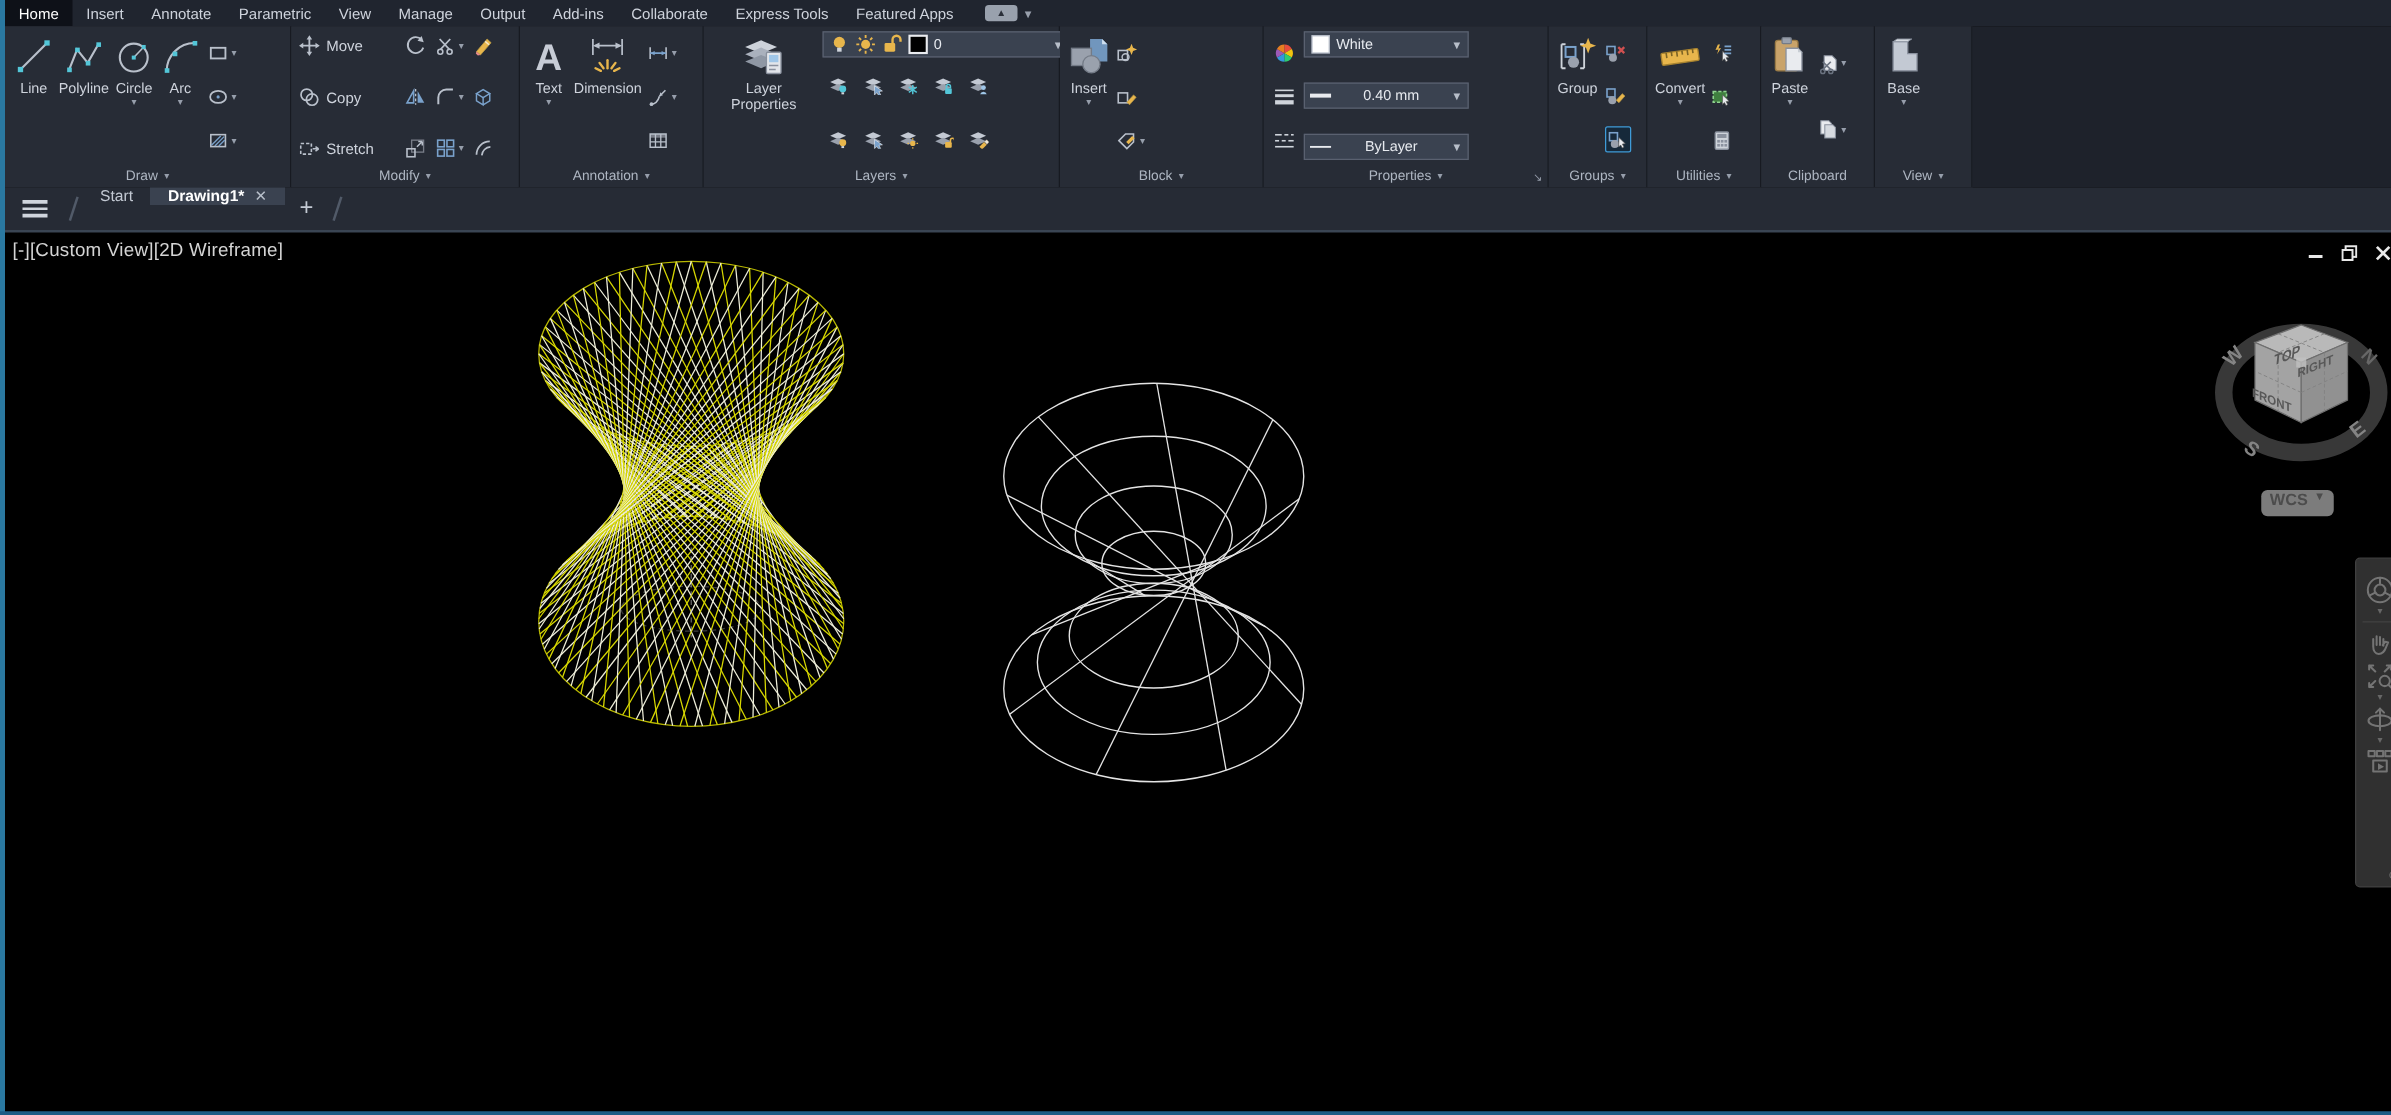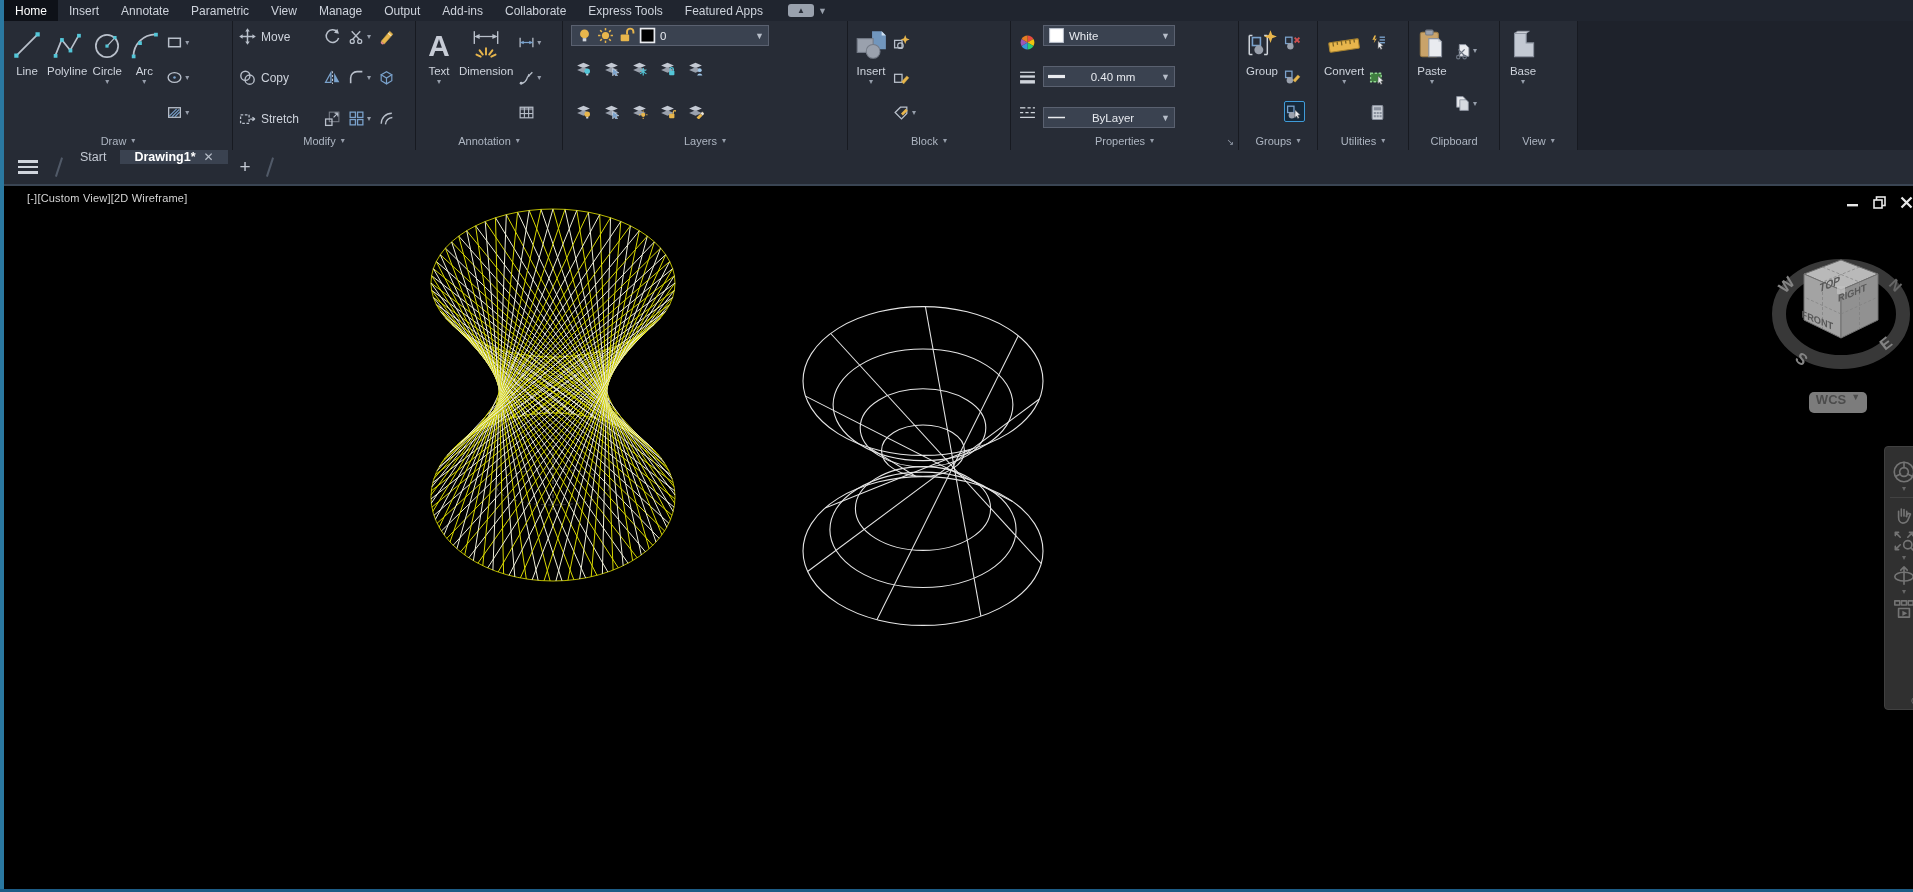--- a/index.html
+++ b/index.html
@@ -53,21 +53,21 @@
   .slash{width:14px;position:relative;}
   .slash::after{content:"";position:absolute;left:6px;top:7px;bottom:7px;width:1.5px;
                 background:#515a68;transform:rotate(18deg);}
   .ftab{display:flex;align-items:center;padding:0 14px;gap:8px;}
   .ftab.active{background:#3a4250;color:#fff;font-weight:bold;}
   .ftab .closex{font-weight:normal;color:#b9c0cb;font-size:12px;}
   .newtab{display:flex;align-items:center;padding:0 12px;font-size:19px;color:#c3c9d3;}
   
   .canvas{position:absolute;top:184px;left:4px;right:0;bottom:0;background:#000;
           border-top:2px solid #3a4553;}
-  .vplabel{position:absolute;left:23px;top:6px;font-size:11px;color:#d4d4d4;letter-spacing:.2px;}
+  .vplabel{position:absolute;left:6px;top:6px;font-size:15px;color:#d4d4d4;letter-spacing:.2px;}
   .winctl{position:absolute;right:16px;top:10px;display:flex;gap:14px;align-items:center;}
   .winctl svg{display:block;}
   #geometry{position:absolute;left:-4px;top:-186px;pointer-events:none;}
   .viewcube{position:absolute;right:10px;top:52px;width:155px;height:150px;}
   .wcsbtn{position:absolute;right:62px;top:206px;width:58px;height:21px;background:#9c9c9c;
           opacity:.8;border-radius:5px;display:flex;align-items:flex-start;justify-content:center;
           gap:5px;font-size:13px;font-weight:bold;color:#5f5f5f;}
   .wcsbtn .arrow{font-size:9px;}
   .navbar{position:absolute;right:5px;top:260px;width:38px;height:258px;background:#343434;
           opacity:.93;border-radius:4px;border:1px solid #454545;display:flex;
@@ -346,20 +346,36 @@
             </div>
           </div>
         </div>
         <div class="panel-label">
       <span>Annotation</span>
           <span class="flyarrow">▾</span>
         </div>
       </div>
       <div class="panel" id="p-layers">
         <div class="panel-body">
+          <div class="bigbtn" style="width:84px;">
+    <span class="bicon">
+              <svg width="34" height="34" viewBox="0 0 32 32" style="display:block">
+                <g>
+                  <path d="M2 9 L14 4 L26 9 L14 14Z" fill="#cdd2da"></path>
+                  <path d="M2 14.5 L14 9.5 L26 14.5 L14 19.5Z" fill="#aab1bd"></path>
+                  <path d="M2 20 L14 15 L26 20 L14 25Z" fill="#8f97a4"></path>
+                  <rect x="18" y="13" width="11" height="16" rx="1" fill="#e2e5ea" stroke="#8a919e"></rect>
+                  <rect x="20" y="15" width="7" height="5.5" fill="#9fc6e8"></rect>
+                  <line x1="20" y1="23" x2="27" y2="23" stroke="#8a919e" stroke-width="1.2"></line>
+                  <line x1="20" y1="26" x2="25" y2="26" stroke="#8a919e" stroke-width="1.2"></line>
+                </g>
+              </svg>
+            </span>
+    <span class="blabel">Layer Properties</span>
+          </div>
       <div class="lay-right">
         <div class="combo" style="width:188px">
           <svg width="17" height="17" viewBox="0 0 16 16" style="display:block">
                 <circle cx="8" cy="6.5" r="4.2" fill="#e8b64c"></circle>
                 <rect x="6.3" y="10.5" width="3.4" height="3" fill="#cfd4db"></rect>
               </svg>
               <svg width="17" height="17" viewBox="0 0 16 16" style="display:block">
                 <circle cx="8" cy="8" r="3.4" fill="#e8b64c"></circle>
                 <g stroke="#e8b64c" stroke-width="1.4">
                   <line x1="8" y1="1" x2="8" y2="3.2"></line>

